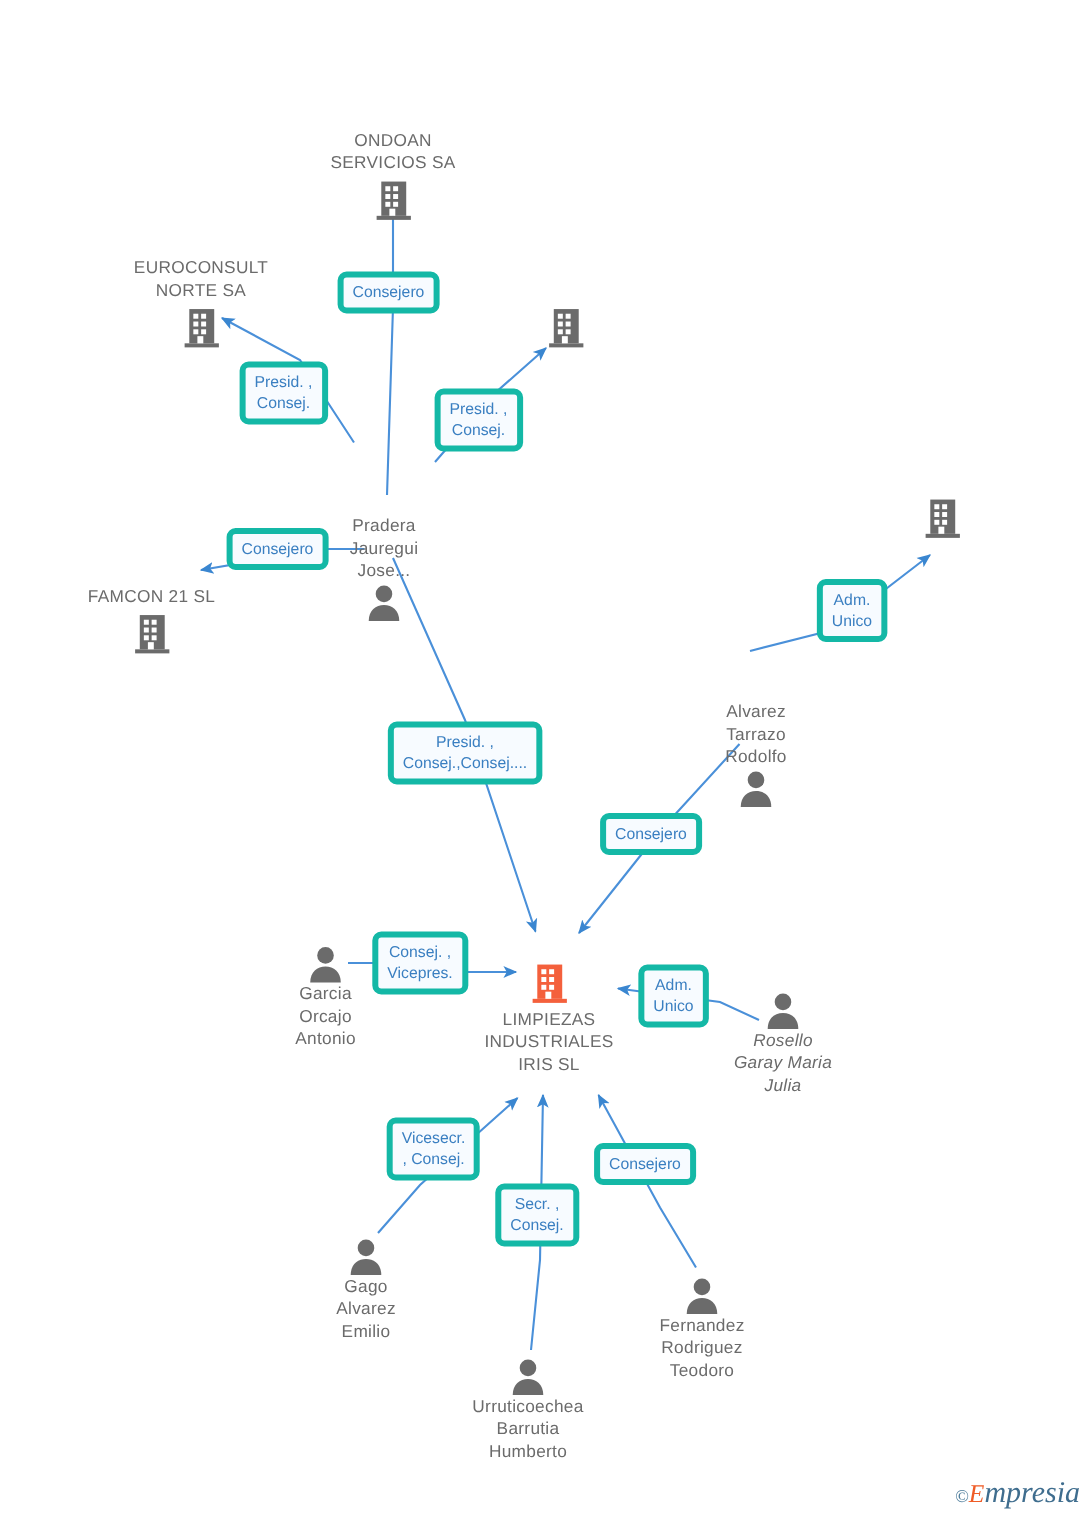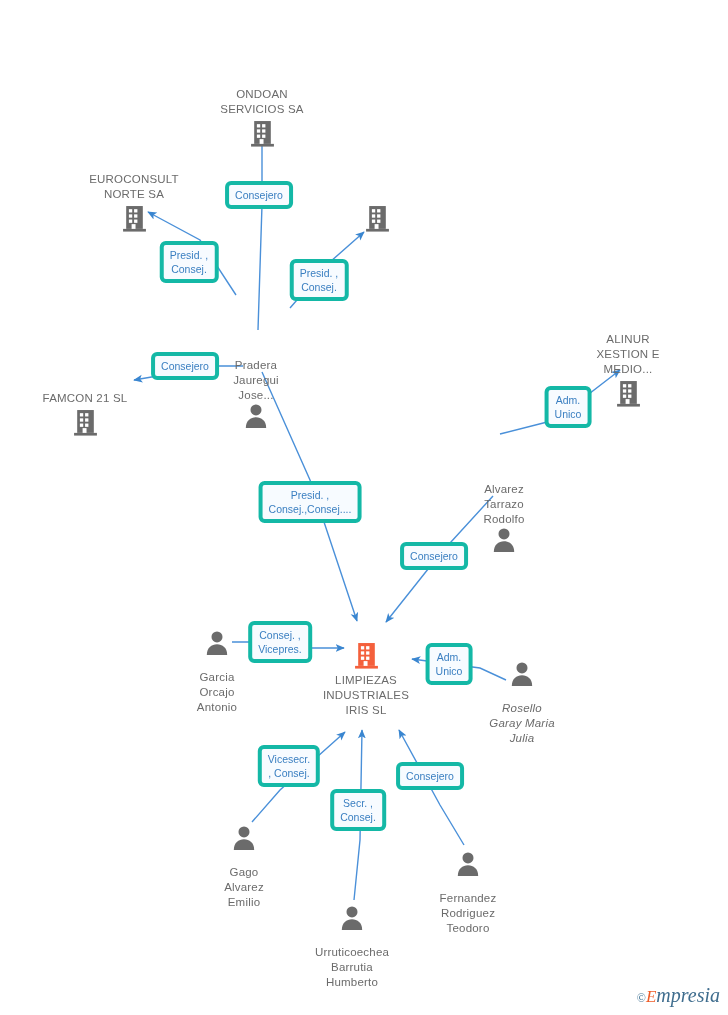--- a/index.html
+++ b/index.html
@@ -41,21 +41,21 @@
     display: block;
     line-height: 0;
   }
   .node .glyph svg { display: inline-block; }
   .node .label {
     display: block;
     white-space: pre-line;
   }
   .node.company-above .label { margin-bottom: 3px; }
   .node.company-below .label { margin-top: 4px; text-align: center; }
-  .node.person .label { margin-top: 14px; }
+  .node.person .label { margin-top: 0; }
 
   .edge-label {
     position: absolute;
     box-sizing: border-box;
     background: #f7fbff;
     border: 4px solid #14b8a6;
     border-radius: 6px;
     color: #3a7fc1;
     font-size: 10.5px;
     line-height: 14px;
@@ -151,36 +151,33 @@
             <rect x="6.6" y="4" width="3.2" height="3.2" fill="#fff"></rect>
             <rect x="11.6" y="4" width="3.2" height="3.2" fill="#fff"></rect>
             <rect x="6.6" y="9" width="3.2" height="3.2" fill="#fff"></rect>
             <rect x="11.6" y="9" width="3.2" height="3.2" fill="#fff"></rect>
             <rect x="6.6" y="14" width="3.2" height="3.2" fill="#fff"></rect>
             <rect x="11.6" y="14" width="3.2" height="3.2" fill="#fff"></rect>
             <rect x="9.2" y="18.4" width="3.8" height="4.6" fill="#fff"></rect>
           </svg></span>
       </div>
       <div class="node company-above" style="left: 628px; top: 331.5px;">
-        <span class="label">ALINUR
-XESTION E
-MEDIO...</span>
-        <span class="glyph"><svg width="25" height="27" viewBox="0 0 24 26" aria-hidden="true">
-            <rect x="4" y="1" width="16" height="22" fill="#6b6b6b"></rect>
-            <rect x="1" y="23" width="22" height="2.6" fill="#6b6b6b"></rect>
-            <rect x="6.6" y="4" width="3.2" height="3.2" fill="#fff"></rect>
-            <rect x="11.6" y="4" width="3.2" height="3.2" fill="#fff"></rect>
-            <rect x="6.6" y="9" width="3.2" height="3.2" fill="#fff"></rect>
-            <rect x="11.6" y="9" width="3.2" height="3.2" fill="#fff"></rect>
-            <rect x="6.6" y="14" width="3.2" height="3.2" fill="#fff"></rect>
-            <rect x="11.6" y="14" width="3.2" height="3.2" fill="#fff"></rect>
-            <rect x="9.2" y="18.4" width="3.8" height="4.6" fill="#fff"></rect>
-          </svg></span>
-      </div>
-      <div class="node company-above" style="left: 85px; top: 390.5px; text-align: center;">
+        <span class="glyph"><svg width="25" height="27" viewBox="0 0 24 26" aria-hidden="true">
+            <rect x="4" y="1" width="16" height="22" fill="#6b6b6b"></rect>
+            <rect x="1" y="23" width="22" height="2.6" fill="#6b6b6b"></rect>
+            <rect x="6.6" y="4" width="3.2" height="3.2" fill="#fff"></rect>
+            <rect x="11.6" y="4" width="3.2" height="3.2" fill="#fff"></rect>
+            <rect x="6.6" y="9" width="3.2" height="3.2" fill="#fff"></rect>
+            <rect x="11.6" y="9" width="3.2" height="3.2" fill="#fff"></rect>
+            <rect x="6.6" y="14" width="3.2" height="3.2" fill="#fff"></rect>
+            <rect x="11.6" y="14" width="3.2" height="3.2" fill="#fff"></rect>
+            <rect x="9.2" y="18.4" width="3.8" height="4.6" fill="#fff"></rect>
+          </svg></span>
+      </div>
+      <div class="node company-above" style="left: 101px; top: 390.5px; text-align: center;">
         <span class="label">FAMCON 21 SL</span>
         <span class="glyph"><svg width="25" height="27" viewBox="0 0 24 26" aria-hidden="true">
             <rect x="4" y="1" width="16" height="22" fill="#6b6b6b"></rect>
             <rect x="1" y="23" width="22" height="2.6" fill="#6b6b6b"></rect>
             <rect x="6.6" y="4" width="3.2" height="3.2" fill="#fff"></rect>
             <rect x="11.6" y="4" width="3.2" height="3.2" fill="#fff"></rect>
             <rect x="6.6" y="9" width="3.2" height="3.2" fill="#fff"></rect>
             <rect x="11.6" y="9" width="3.2" height="3.2" fill="#fff"></rect>
             <rect x="6.6" y="14" width="3.2" height="3.2" fill="#fff"></rect>
             <rect x="11.6" y="14" width="3.2" height="3.2" fill="#fff"></rect>

